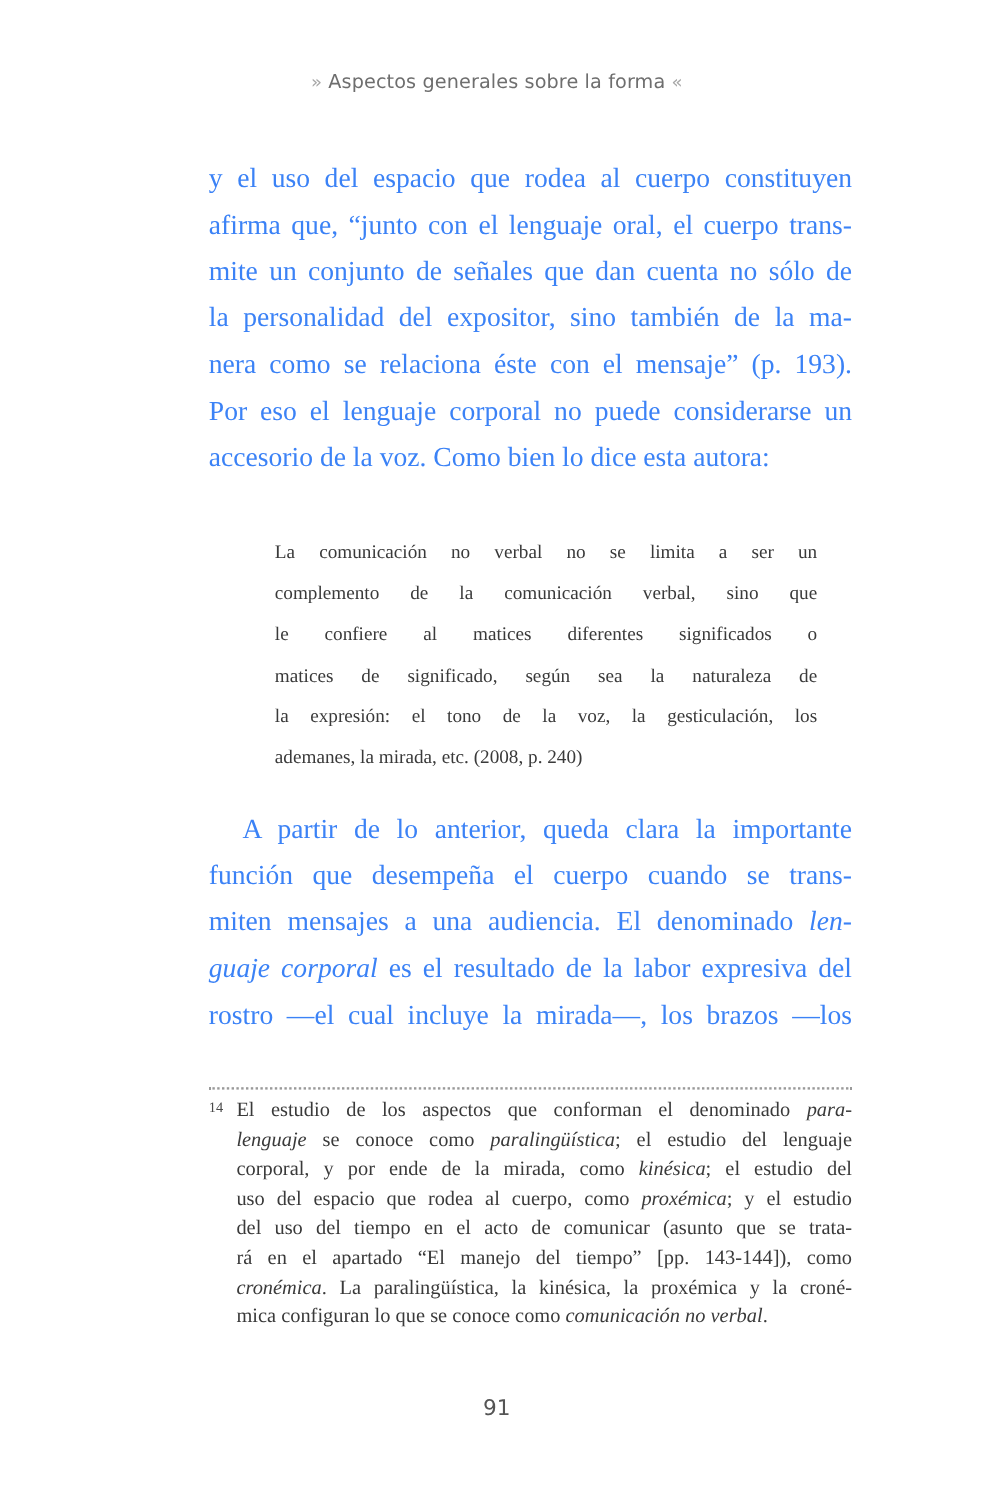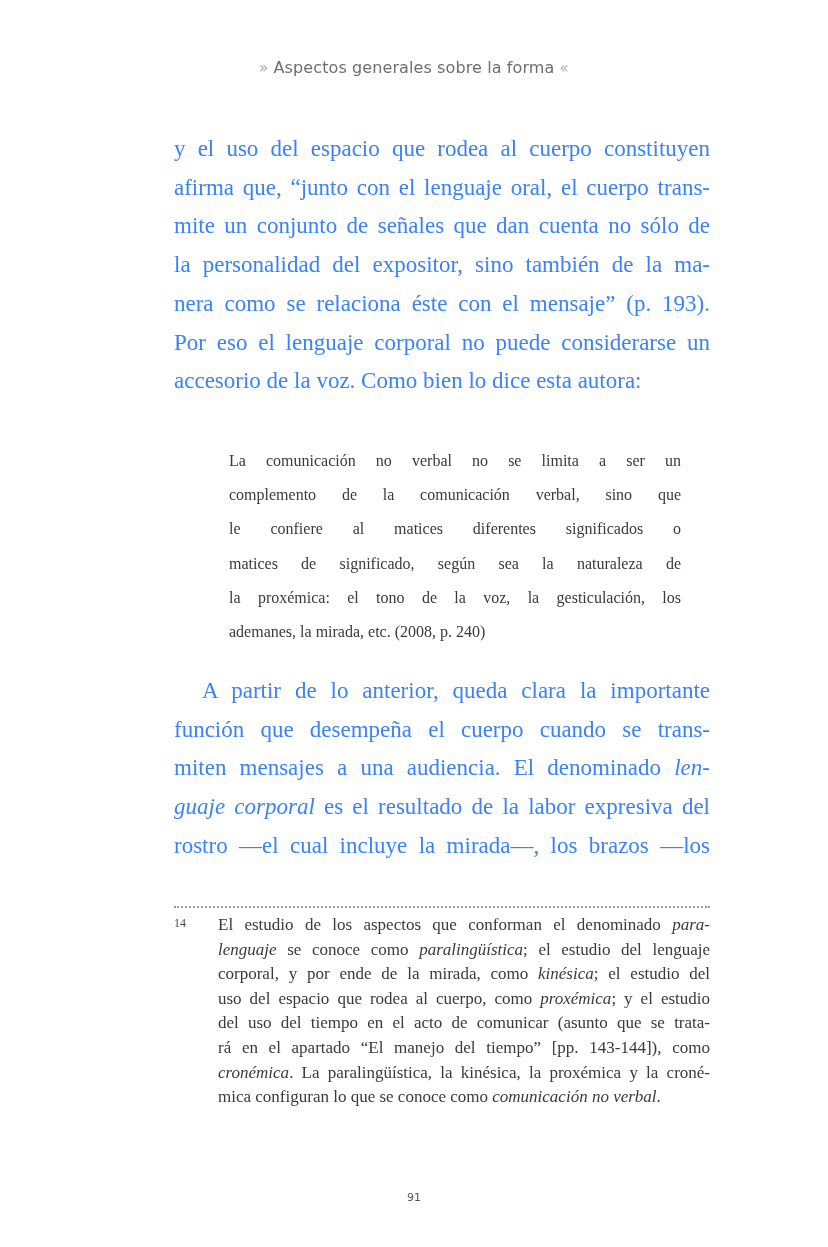--- a/index.html
+++ b/index.html
@@ -91,32 +91,31 @@
     }
     .fn-marker {
       position: absolute;
       left: 0;
       top: 2px;
       font-size: 12px;
       line-height: 16px;
       color: #4a4a4a;
     }
     .fn-body {
-      margin-left: 44px;
+      margin-left: 23px;
     }
     .page-number {
       position: absolute;
       top: 1163px;
       left: 0;
       width: 828px;
       text-align: center;
       font-family: "DejaVu Sans", sans-serif;
-      font-size: 11px;
+      font-size: 18px;
       color: #555555;
-      margin-top: 28px;
     }
     em { font-style: italic; }
   </style>
 </head>
 <body>
 
 <div class="page">
 
   <div class="running-head">
     <span class="guil">»</span>
@@ -132,21 +131,21 @@
     <span class="line">nera como se relaciona éste con el mensaje” (p. 193).</span>
     <span class="line">Por eso el lenguaje corporal no puede considerarse un</span>
     <span class="line last">accesorio de la voz. Como bien lo dice esta autora:</span>
   </div>
 
   <div class="quote">
     <span class="line">La comunicación no verbal no se limita a ser un</span>
     <span class="line">complemento de la comunicación verbal, sino que</span>
     <span class="line">le confiere al matices diferentes significados o</span>
     <span class="line">matices de significado, según sea la naturaleza de</span>
-    <span class="line">la proxémica: el tono de la voz, la gesticulación, los</span>
+    <span class="line">la expresión: el tono de la voz, la gesticulación, los</span>
     <span class="line last">ademanes, la mirada, etc. (2008, p. 240)</span>
   </div>
 
   <div class="body-text block-2">
     <span class="line indent">A partir de lo anterior, queda clara la importante</span>
     <span class="line">función que desempeña el cuerpo cuando se trans-</span>
     <span class="line"><span>miten mensajes a una audiencia. El denominado </span><em>len-</em></span>
     <span class="line"><em>guaje corporal</em><span> es el resultado de la labor expresiva del</span></span>
     <span class="line">rostro —el cual incluye la mirada—, los brazos —los</span>
   </div>

